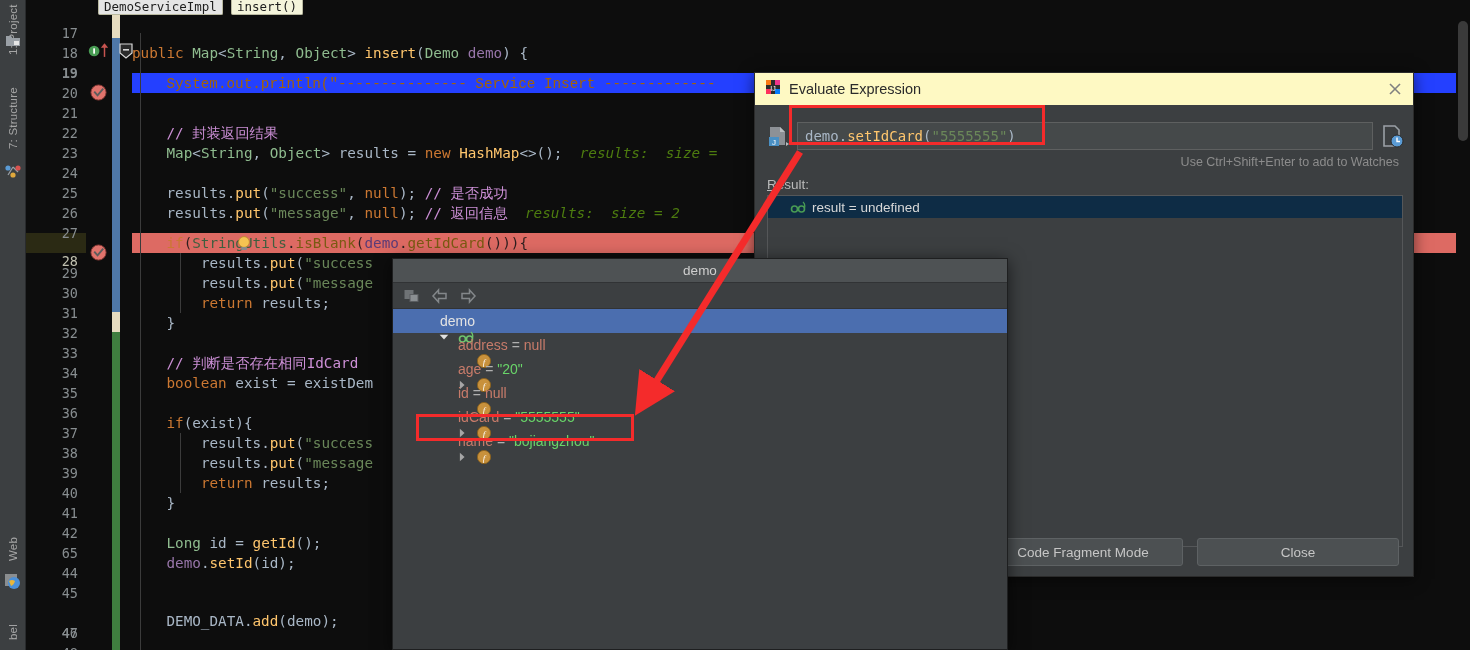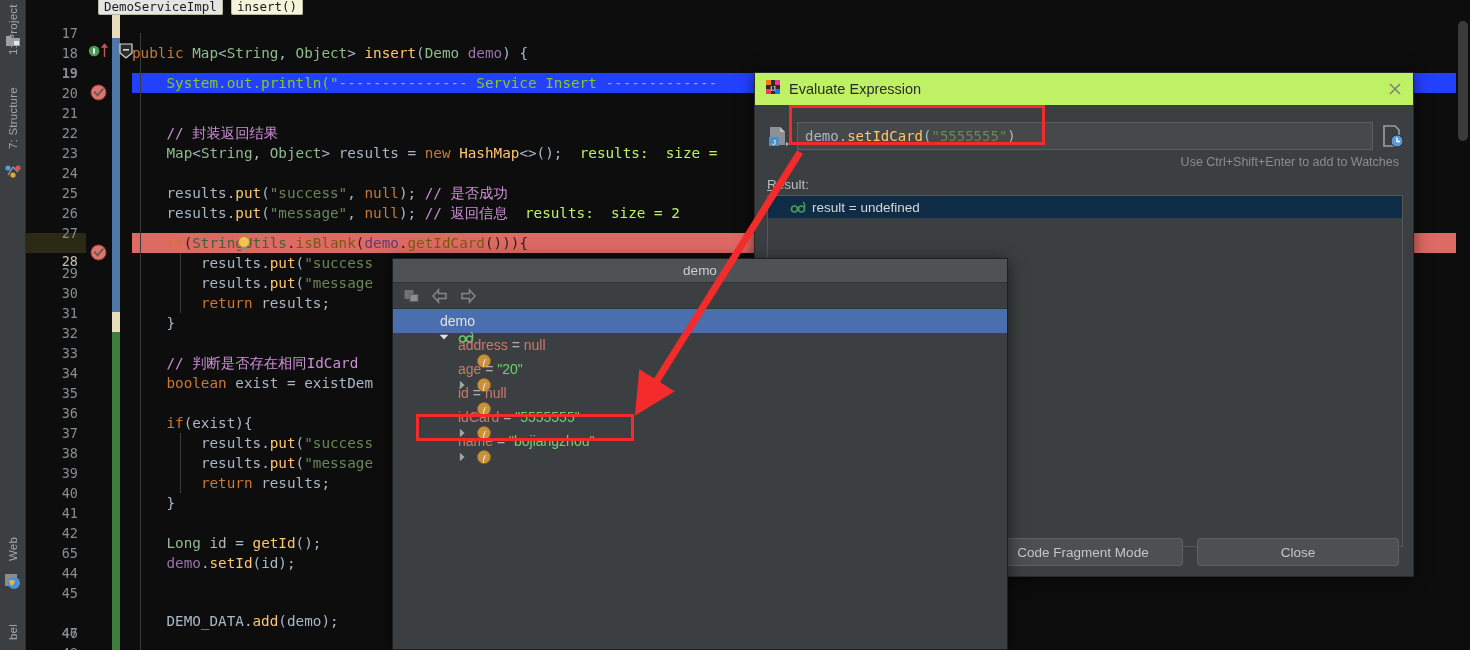--- a/index.html
+++ b/index.html
@@ -69,38 +69,38 @@
   }
   .row-hl-blue { position:absolute; left:0; width:1364px; height:20px; background:#2440ff; }
   .row-hl-red  { position:absolute; left:0; width:1364px; height:20px; background:#dd6a63; }
 
   .k   { color:#cc7832; }           
   .typ { color:#8fbc8f; }           
   .fld { color:#9876aa; }
   .str { color:#6a8759; }
   .mth { color:#ffc66d; }
   .cmt { color:#cc8fd6; }           
-  .hint{ color:#bef264; }
+  .hint{ color:#4d7c0f; font-style: italic; }
   .pln { color:#a9b7c6; }
-  .onblue { color:#84cc16; }
+  .onblue { color:#a16207;font-family:Liberation Mono, monospace; }
   .onred  { color:#2b1110; }
 
   .indent-guide { position:absolute; width:1px; background:#3b3b3b; }
 
   
   .rightbar { position:absolute; right:0; top:0; width:14px; height:637px; background:#0d0d0d; }
 
   
   .dialog {
     position: absolute; left: 754px; top: 72px; width: 660px; height: 505px;
     background: #3c3f41; border: 1px solid #2b2b2b;
     box-shadow: 0 2px 14px rgba(0,0,0,.55); z-index: 40;
   }
   .dlg-title {
-    position: relative; height: 32px; background: #bef264;
+    position: relative; height: 32px; background: #fef9c3;
     display: flex; align-items: center; padding: 0 8px 0 10px;
   }
   .dlg-title-text { font-size: 14.5px; color: #2b2b2b; margin-left: 8px; }
   .dlg-close { position:absolute; right: 10px; top: 8px; width: 16px; height: 16px; cursor: pointer; }
 
   .dlg-body { position:relative; height: 473px; }
 
   .expr-row { position:absolute; left: 10px; top: 14px; width: 640px; height: 34px; display:flex; align-items:center; }
   .lang-icon { width: 26px; height: 26px; position: relative; flex: 0 0 26px; }
   .expr-input {

